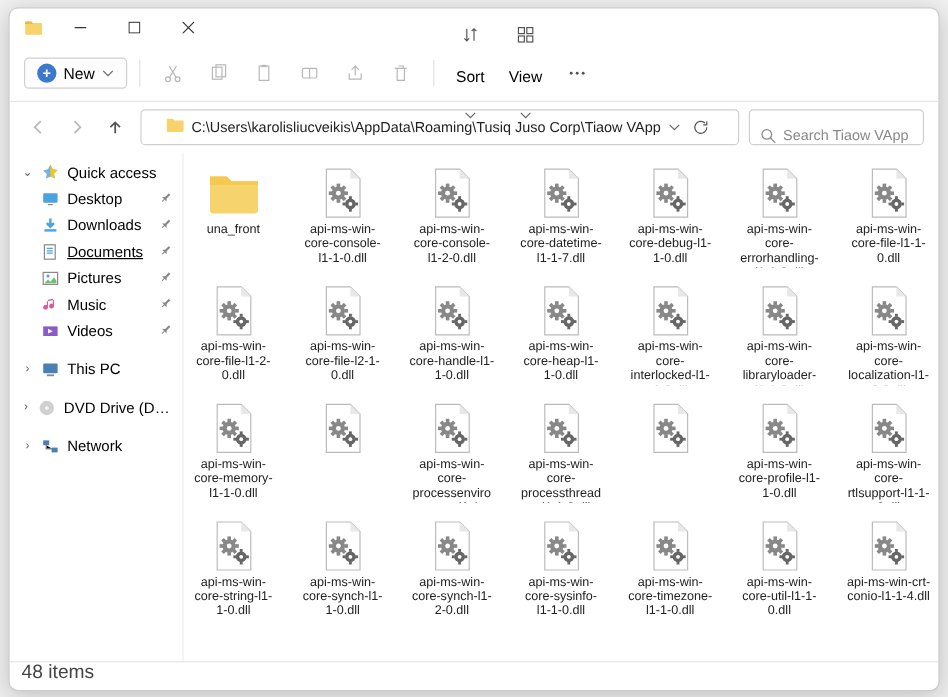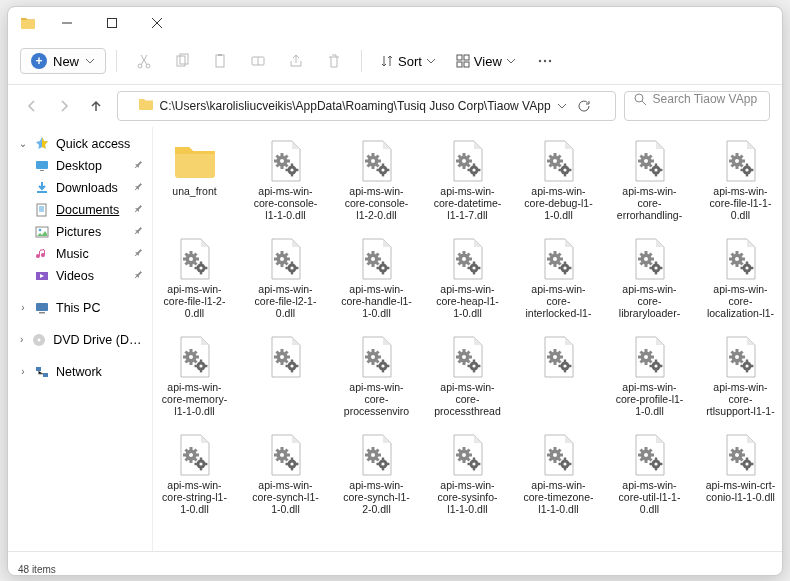--- a/index.html
+++ b/index.html
@@ -9,42 +9,42 @@
 .titlebar .folder-ico { width: 16px; height: 16px; margin-right: 8px; }
 .titlebar .title { font-size: 12px; flex: 1; }
 .win-controls { display: flex; }
 .win-btn { width: 45px; height: 32px; display: flex; align-items: center; justify-content: center; }
 .win-btn svg { width: 10px; height: 10px; }
 .toolbar { height: 46px; display: flex; align-items: center; padding: 0 12px; gap: 4px; border-bottom: 1px solid #e5e5e5; }
 .new-btn { display: flex; align-items: center; gap: 6px; padding: 4px 10px; border: 1px solid #d0d0d0; border-radius: 4px; font-size: 13px; background: #fdfdfd; }
 .new-btn .plus { background: #3b78ce; color: #fff; width: 16px; height: 16px; border-radius: 50%; display: flex; align-items: center; justify-content: center; font-size: 12px; font-weight: bold; }
 .tb-sep { width: 1px; height: 22px; background: #e0e0e0; margin: 0 6px; }
 .tb-icon { width: 34px; height: 34px; display: flex; align-items: center; justify-content: center; color: #888; opacity: 0.6; border-radius: 4px; }
-.tb-drop { display: flex; align-items: center; gap: 4px; padding: 4px 8px; font-size: 13px; border-radius: 4px; }
+.tb-drop { display: flex; align-items: center; gap: 20px; padding: 4px 8px; font-size: 13px; border-radius: 4px; flex-direction: column; }
 .tb-drop svg.lead { width: 14px; height: 14px; }
 .addrbar { height: 42px; display: flex; align-items: center; padding: 0 12px; gap: 8px; }
 .nav-arrow { width: 32px; height: 32px; display: flex; align-items: center; justify-content: center; color: #555; border-radius: 4px; }
 .nav-arrow.disabled { color: #bbb; }
 .addr-box { flex: 1; border: 1px solid #d0d0d0; border-radius: 4px; height: 30px; display: flex; align-items: center; padding: 0 20px; font-size: 12px; gap: 6px; }
 .addr-box .path { flex: 1; white-space: nowrap; overflow: hidden; text-overflow: ellipsis; color: #222; }
 .refresh-btn { width: 22px; color: #666; display: flex; justify-content: center; }
-.search-box { width: 188px; border: 1px solid #d0d0d0; border-radius: 4px; height: 30px; display: flex; align-items: flex-start; padding: 0 8px; font-size: 12px; gap: 6px; color: #888; }
+.search-box { width: 188px; border: 1px solid #d0d0d0; border-radius: 4px; height: 30px; display: flex; align-items: flex-end; padding: 0 8px; font-size: 12px; gap: 6px; color: #888; }
 .body { flex: 1; display: flex; overflow: hidden; }
 .sidebar { width: 145px; border-right: 1px solid #eee; padding: 6px 4px; font-size: 12.5px; overflow-y: auto; }
 .side-item { display: flex; align-items: center; gap: 6px; padding: 3px 6px; border-radius: 3px; white-space: nowrap; overflow: hidden; }
 .side-item .chev { width: 10px; color: #666; font-size: 10px; text-align: center; }
 .side-item .ico { width: 16px; height: 16px; flex-shrink: 0; }
 .side-item .pin { color: #888; font-size: 9px; margin-left: auto; transform: rotate(45deg); flex-shrink: 0; }
 .side-divider { height: 10px; }
 .content { flex: 1; overflow-y: auto; padding: 6px 4px; }
 .grid { display: grid; grid-template-columns: repeat(7, 1fr); gap: 2px 16px; }
 .file-item { display: flex; flex-direction: column; align-items: center; padding: 4px 2px 6px; border-radius: 3px; text-align: center; }
 .file-icon { width: 48px; height: 48px; display: flex; align-items: center; justify-content: center; }
 .file-name { font-size: 10.5px; line-height: 1.15; word-break: break-word; color: #222; max-height: 38px; overflow: hidden; }
-.statusbar { height: 24px; border-top: 1px solid #e5e5e5; display: flex; align-items: flex-end; padding: 0 10px; font-size: 10px; color: #444; }
+.statusbar { height: 24px; border-top: 1px solid #e5e5e5; display: flex; align-items: flex-start; padding: 0 10px; font-size: 16px; color: #444; }
 
 </style>
 </head>
 <body>
 
 <div class="window">
 
   <div class="titlebar">
     <span class="folder-ico">
       <svg viewBox="0 0 16 16">
@@ -1070,21 +1070,21 @@
                 <g fill="#666">
                   <circle cx="30" cy="33" r="4.5"></circle>
                   <circle cx="30" cy="33" r="1.6" fill="#fff"></circle>
                   <rect x="28.8" y="26.5" width="2.4" height="2.4"></rect>
                   <rect x="28.8" y="37" width="2.4" height="2.4"></rect>
                   <rect x="23.5" y="31.8" width="2.4" height="2.4"></rect>
                   <rect x="34" y="31.8" width="2.4" height="2.4"></rect>
                 </g>
               </svg>
             </div>
-            <div class="file-name">api-ms-win-crt-conio-l1-1-0.dll</div>
+            <div class="file-name">api-ms-win-crt-conio-l1-1-4.dll</div>
           </div>
         </div>
     </div>
   </div>
 
   <div class="statusbar">
     <span>48 items</span>
   </div>
 </div>
 

